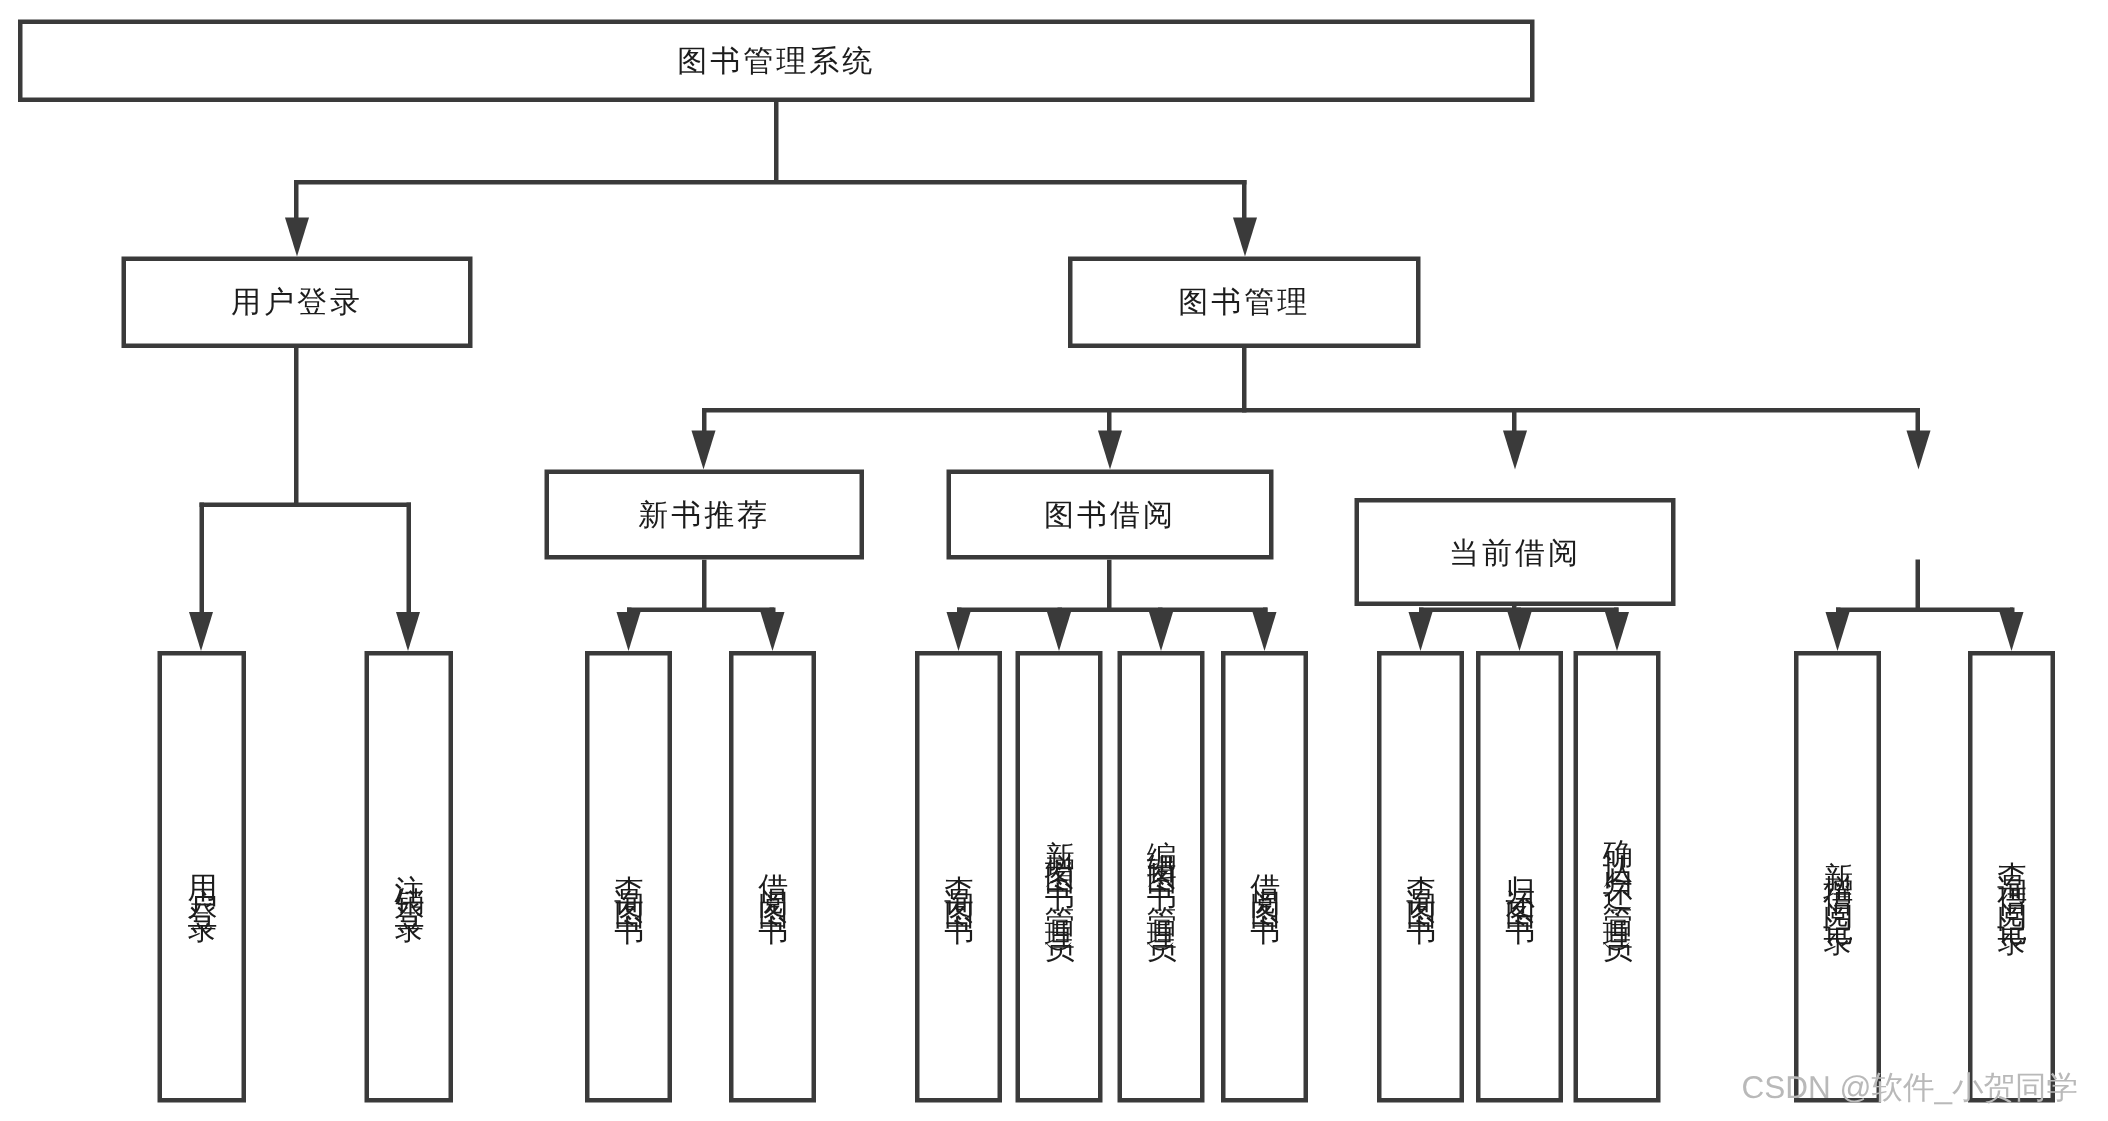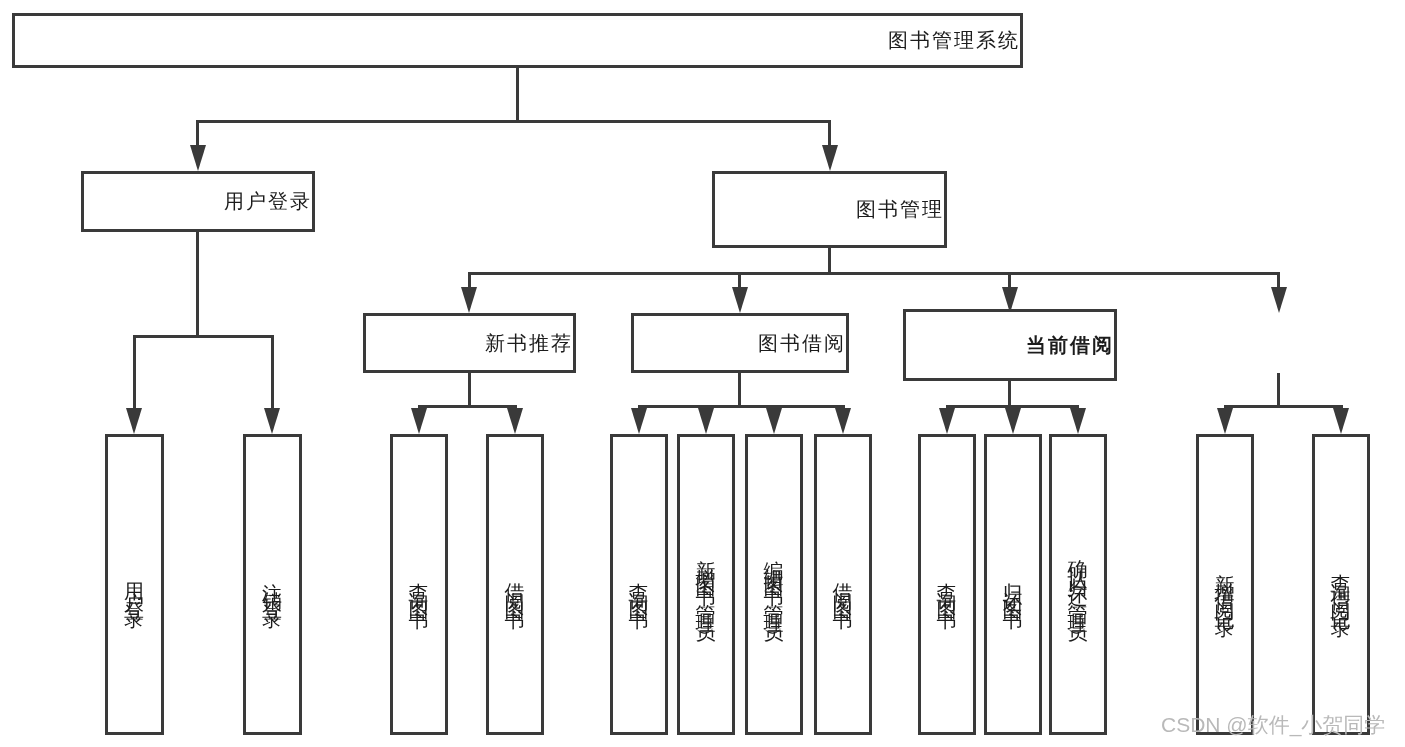--- a/index.html
+++ b/index.html
@@ -15,21 +15,21 @@
     background: #ffffff;
     overflow: hidden;
   }
   .box {
     position: absolute;
     box-sizing: border-box;
     background: #ffffff;
     border: 3px solid #3a3a3a;
     display: flex;
     align-items: center;
-    justify-content: flex-end;
+    justify-content: center;
     color: #1c1c1c;
     font-size: 20px;
     letter-spacing: 2px;
     z-index: 2;
   }
   .vbox {
     position: absolute;
     box-sizing: border-box;
     background: #ffffff;
     border: 3px solid #3a3a3a;
@@ -82,31 +82,31 @@
 
 <div id="canvas">
 
   <div class="box" style="left:12px; top:13px; width:1011px; height:55px;">
     <span>图书管理系统</span>
   </div>
 
   <div class="box" style="left:81px; top:171px; width:234px; height:61px;">
     <span>用户登录</span>
   </div>
-  <div class="box" style="left:712px; top:171px; width:235px; height:77px;">
+  <div class="box" style="left:712px; top:171px; width:235px; height:61px;">
     <span>图书管理</span>
   </div>
 
   <div class="box" style="left:363px; top:313px; width:213px; height:60px;">
     <span>新书推荐</span>
   </div>
   <div class="box" style="left:631px; top:313px; width:218px; height:60px;font-family:Liberation Serif, serif;">
     <span>图书借阅</span>
   </div>
-  <div class="box" style="left:903px; top:309px; width:214px; height:72px;font-weight:bold;">
+  <div class="box" style="left:903px; top:332px; width:214px; height:72px;">
     <span>当前借阅</span>
   </div>
 
   <div class="vbox" style="left:105px; top:434px; width:59px; height:301px;">
     <span class="vtext">用户登录</span>
   </div>
   <div class="vbox" style="left:243px; top:434px; width:59px; height:301px;">
     <span class="vtext">注销登录</span>
   </div>
 

